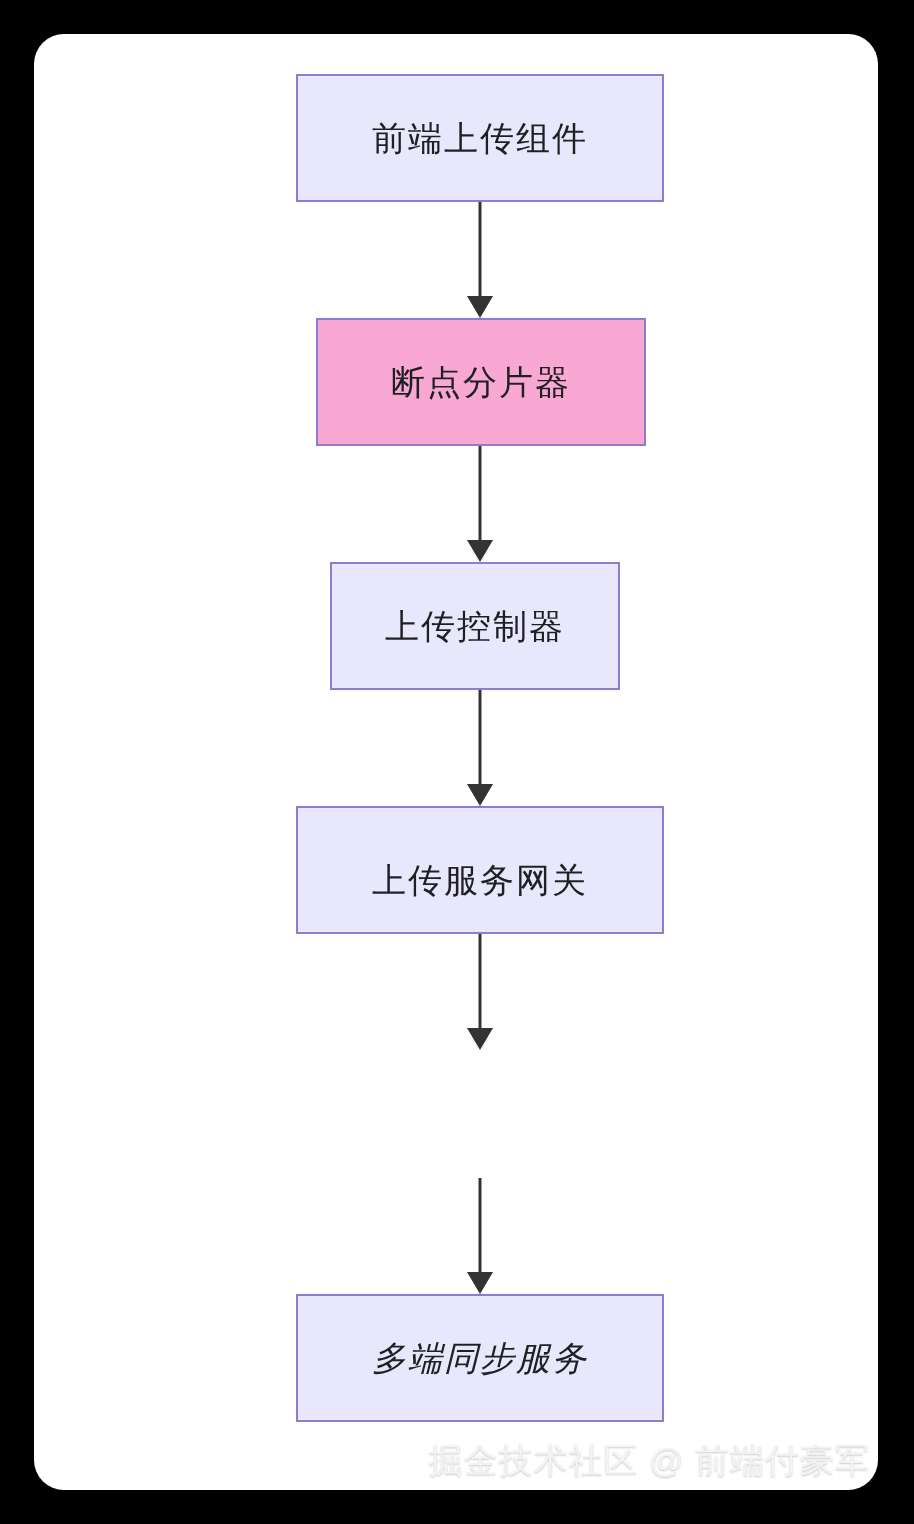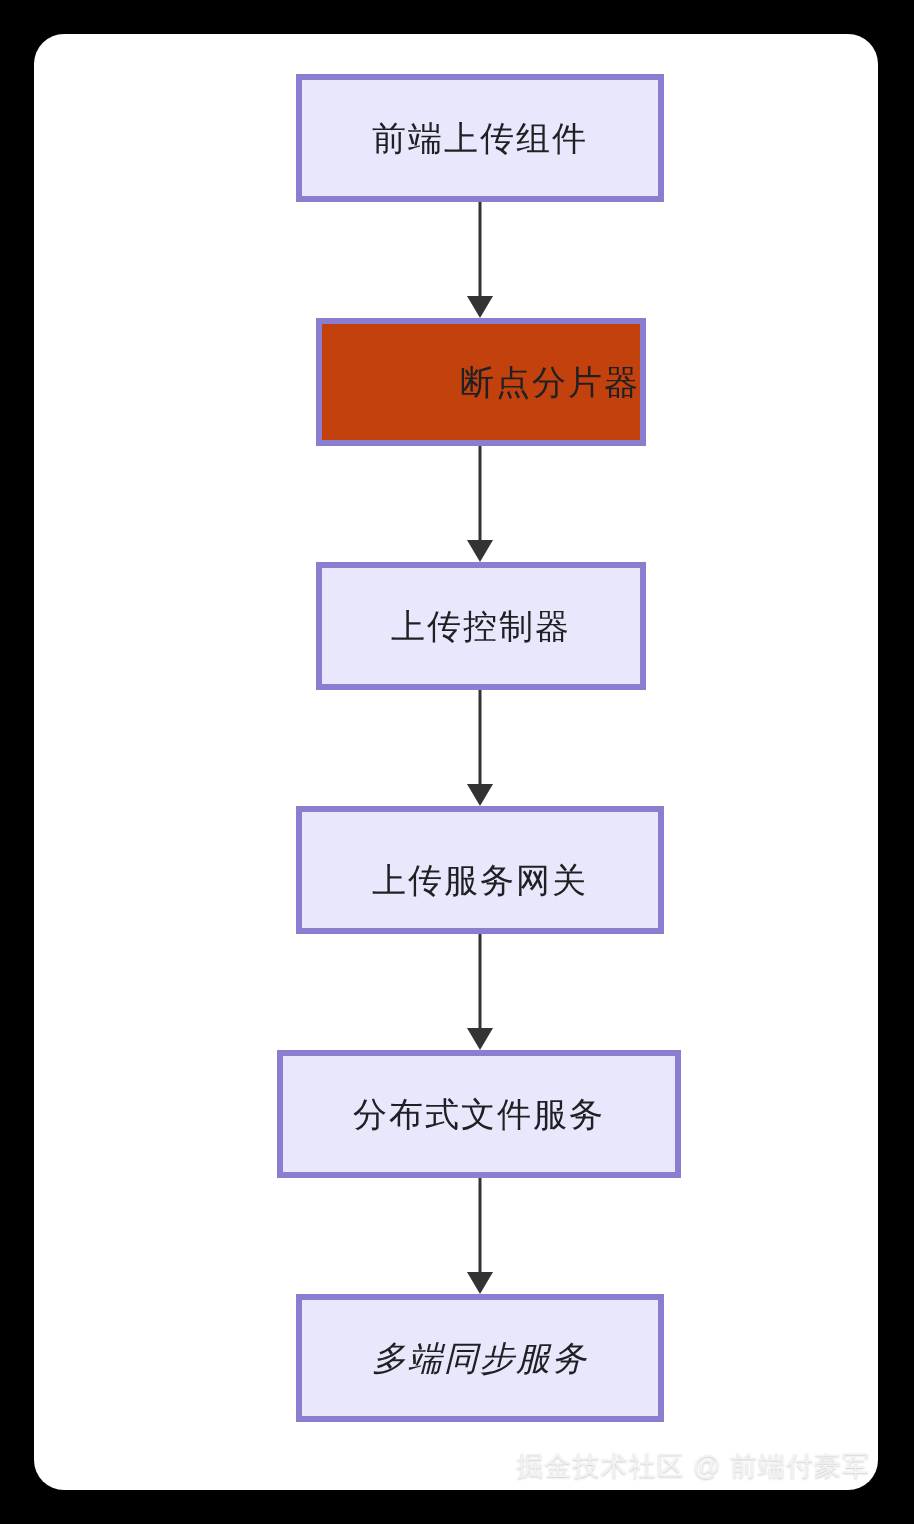--- a/index.html
+++ b/index.html
@@ -37,21 +37,21 @@
     left: 0;
     top: 0;
     width: 844px;
     height: 1456px;
   }
 
   .node {
     position: absolute;
     box-sizing: border-box;
     background: #e9e7fb;
-    border: 6px solid #14b8a6;
+    border: 2px solid #14b8a6;
     display: flex;
     align-items: center;
     justify-content: center;
   }
 
   .node-label {
     font-size: 34px;
     color: #1f2023;
     letter-spacing: 2px;
     line-height: 1;
@@ -65,21 +65,21 @@
     top: 0;
     width: 844px;
     height: 1456px;
     pointer-events: none;
   }
 
   #watermark {
     position: absolute;
     right: 8px;
     bottom: 6px;
-    font-size: 27px;
+    font-size: 34px;
     color: #f2f2f2;
     opacity: 0.92;
     letter-spacing: 1px;
     white-space: nowrap;
     text-shadow: 0 1px 2px rgba(120,120,120,0.45);
   }
 </style>
 </head>
 <body>
 
@@ -95,31 +95,28 @@
           <polygon points="433,750 459,750 446,772" fill="#333333"></polygon>
           <line x1="446" y1="900" x2="446" y2="997" stroke="#333333" stroke-width="3"></line>
           <polygon points="433,994 459,994 446,1016" fill="#333333"></polygon>
           <line x1="446" y1="1144" x2="446" y2="1241" stroke="#333333" stroke-width="3"></line>
           <polygon points="433,1238 459,1238 446,1260" fill="#333333"></polygon>
         </svg>
 
     <div class="node" style="left: 262px; top: 40px; width: 368px; height: 128px; background: rgb(233, 231, 251); border-color: rgb(139, 126, 208);">
           <span class="node-label" style="color: rgb(31, 32, 35);">前端上传组件</span>
         </div>
-        <div class="node" style="left: 282px; top: 284px; width: 330px; height: 128px; background: #c2410c; border-color: rgb(139, 126, 208); justify-content: flex-end;">
+        <div class="node" style="left: 282px; top: 284px; width: 330px; height: 128px; background: #f9a8d4; border-color: rgb(139, 126, 208);">
           <span class="node-label" style="color: rgb(31, 32, 35);">断点分片器</span>
         </div>
-        <div class="node" style="left: 282px; top: 528px; width: 330px; height: 128px; background: rgb(233, 231, 251); border-color: rgb(139, 126, 208);">
+        <div class="node" style="left: 296px; top: 528px; width: 290px; height: 128px; background: rgb(233, 231, 251); border-color: rgb(139, 126, 208);">
           <span class="node-label" style="color: rgb(31, 32, 35);">上传控制器</span>
         </div>
         <div class="node" style="left: 262px; top: 772px; width: 368px; height: 128px; background: rgb(233, 231, 251); border-color: rgb(139, 126, 208);">
           <span class="node-label" style="color: rgb(31, 32, 35); margin-top: 20px;">上传服务网关</span>
-        </div>
-        <div class="node" style="left: 243px; top: 1016px; width: 404px; height: 128px; background: rgb(233, 231, 251); border-color: rgb(139, 126, 208);">
-          <span class="node-label" style="color: rgb(31, 32, 35);">分布式文件服务</span>
         </div>
         <div class="node" style="left: 262px; top: 1260px; width: 368px; height: 128px; background: rgb(233, 231, 251); border-color: rgb(139, 126, 208);">
           <span class="node-label" style="color: rgb(31, 32, 35); font-style: italic;">多端同步服务</span>
         </div>
       </div>
     <div id="watermark">掘金技术社区 @ 前端付豪军</div>
   </div>
 </div>
 
 </body></html>

